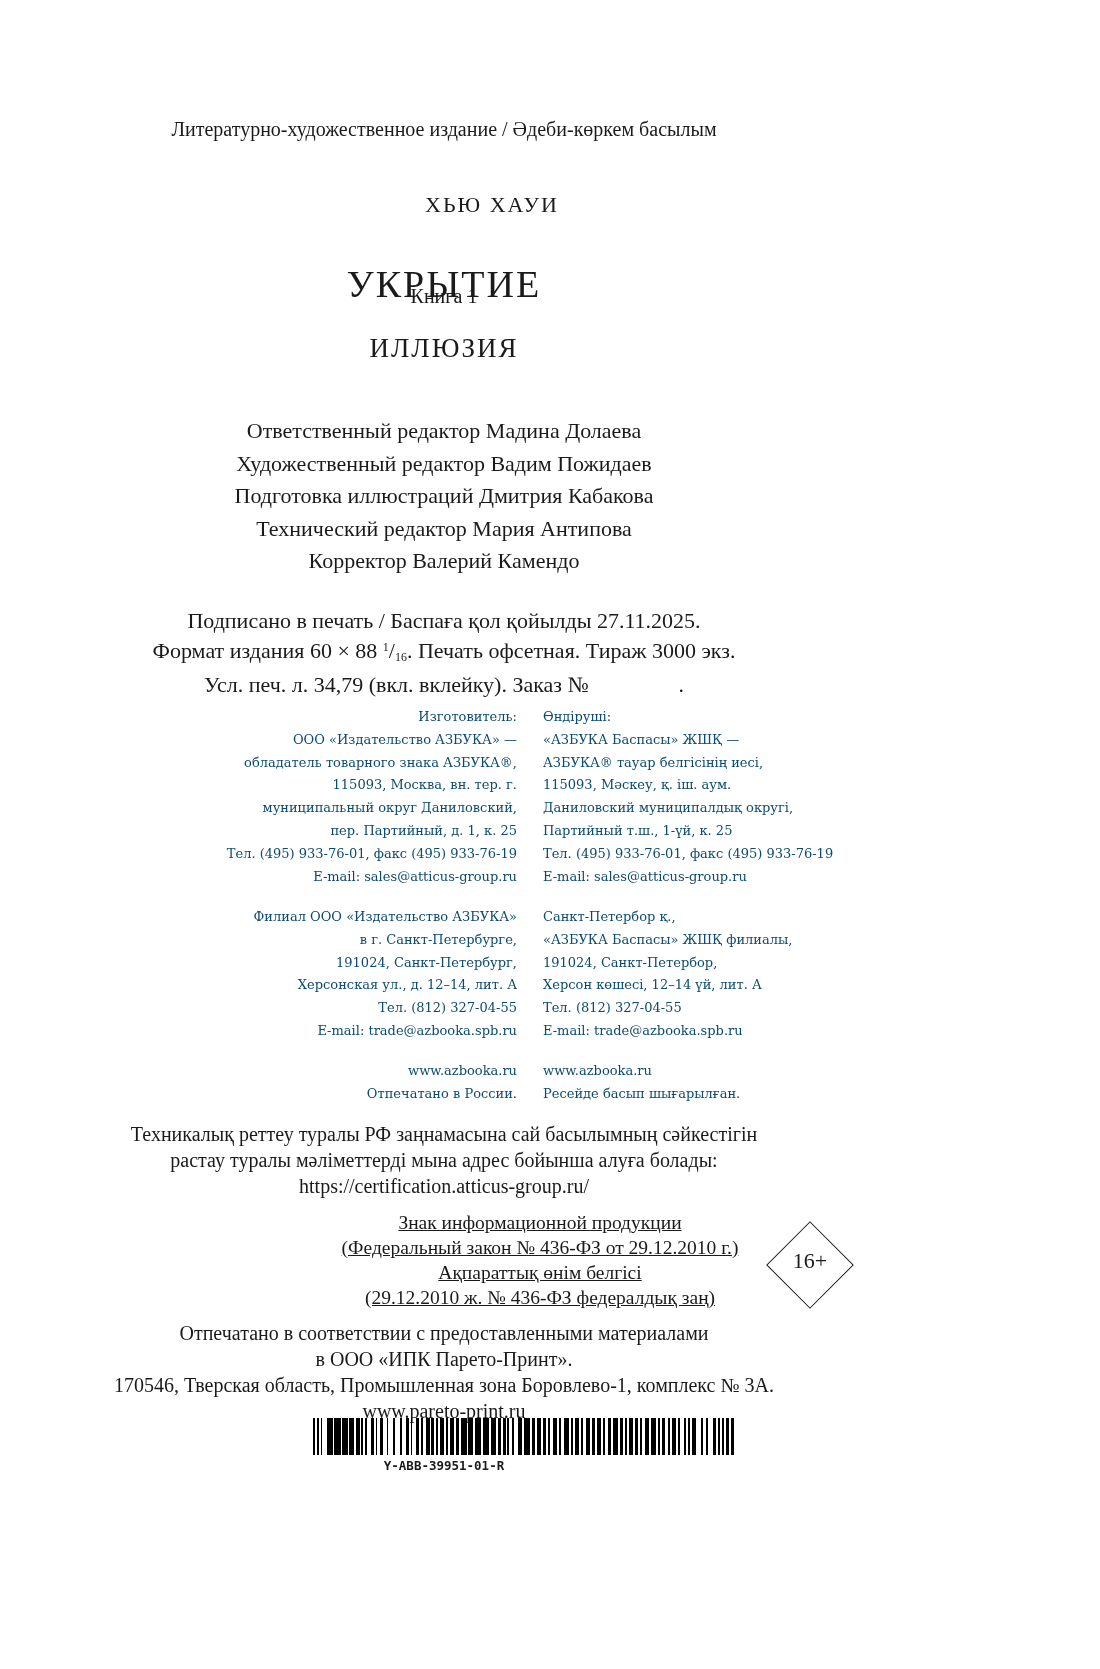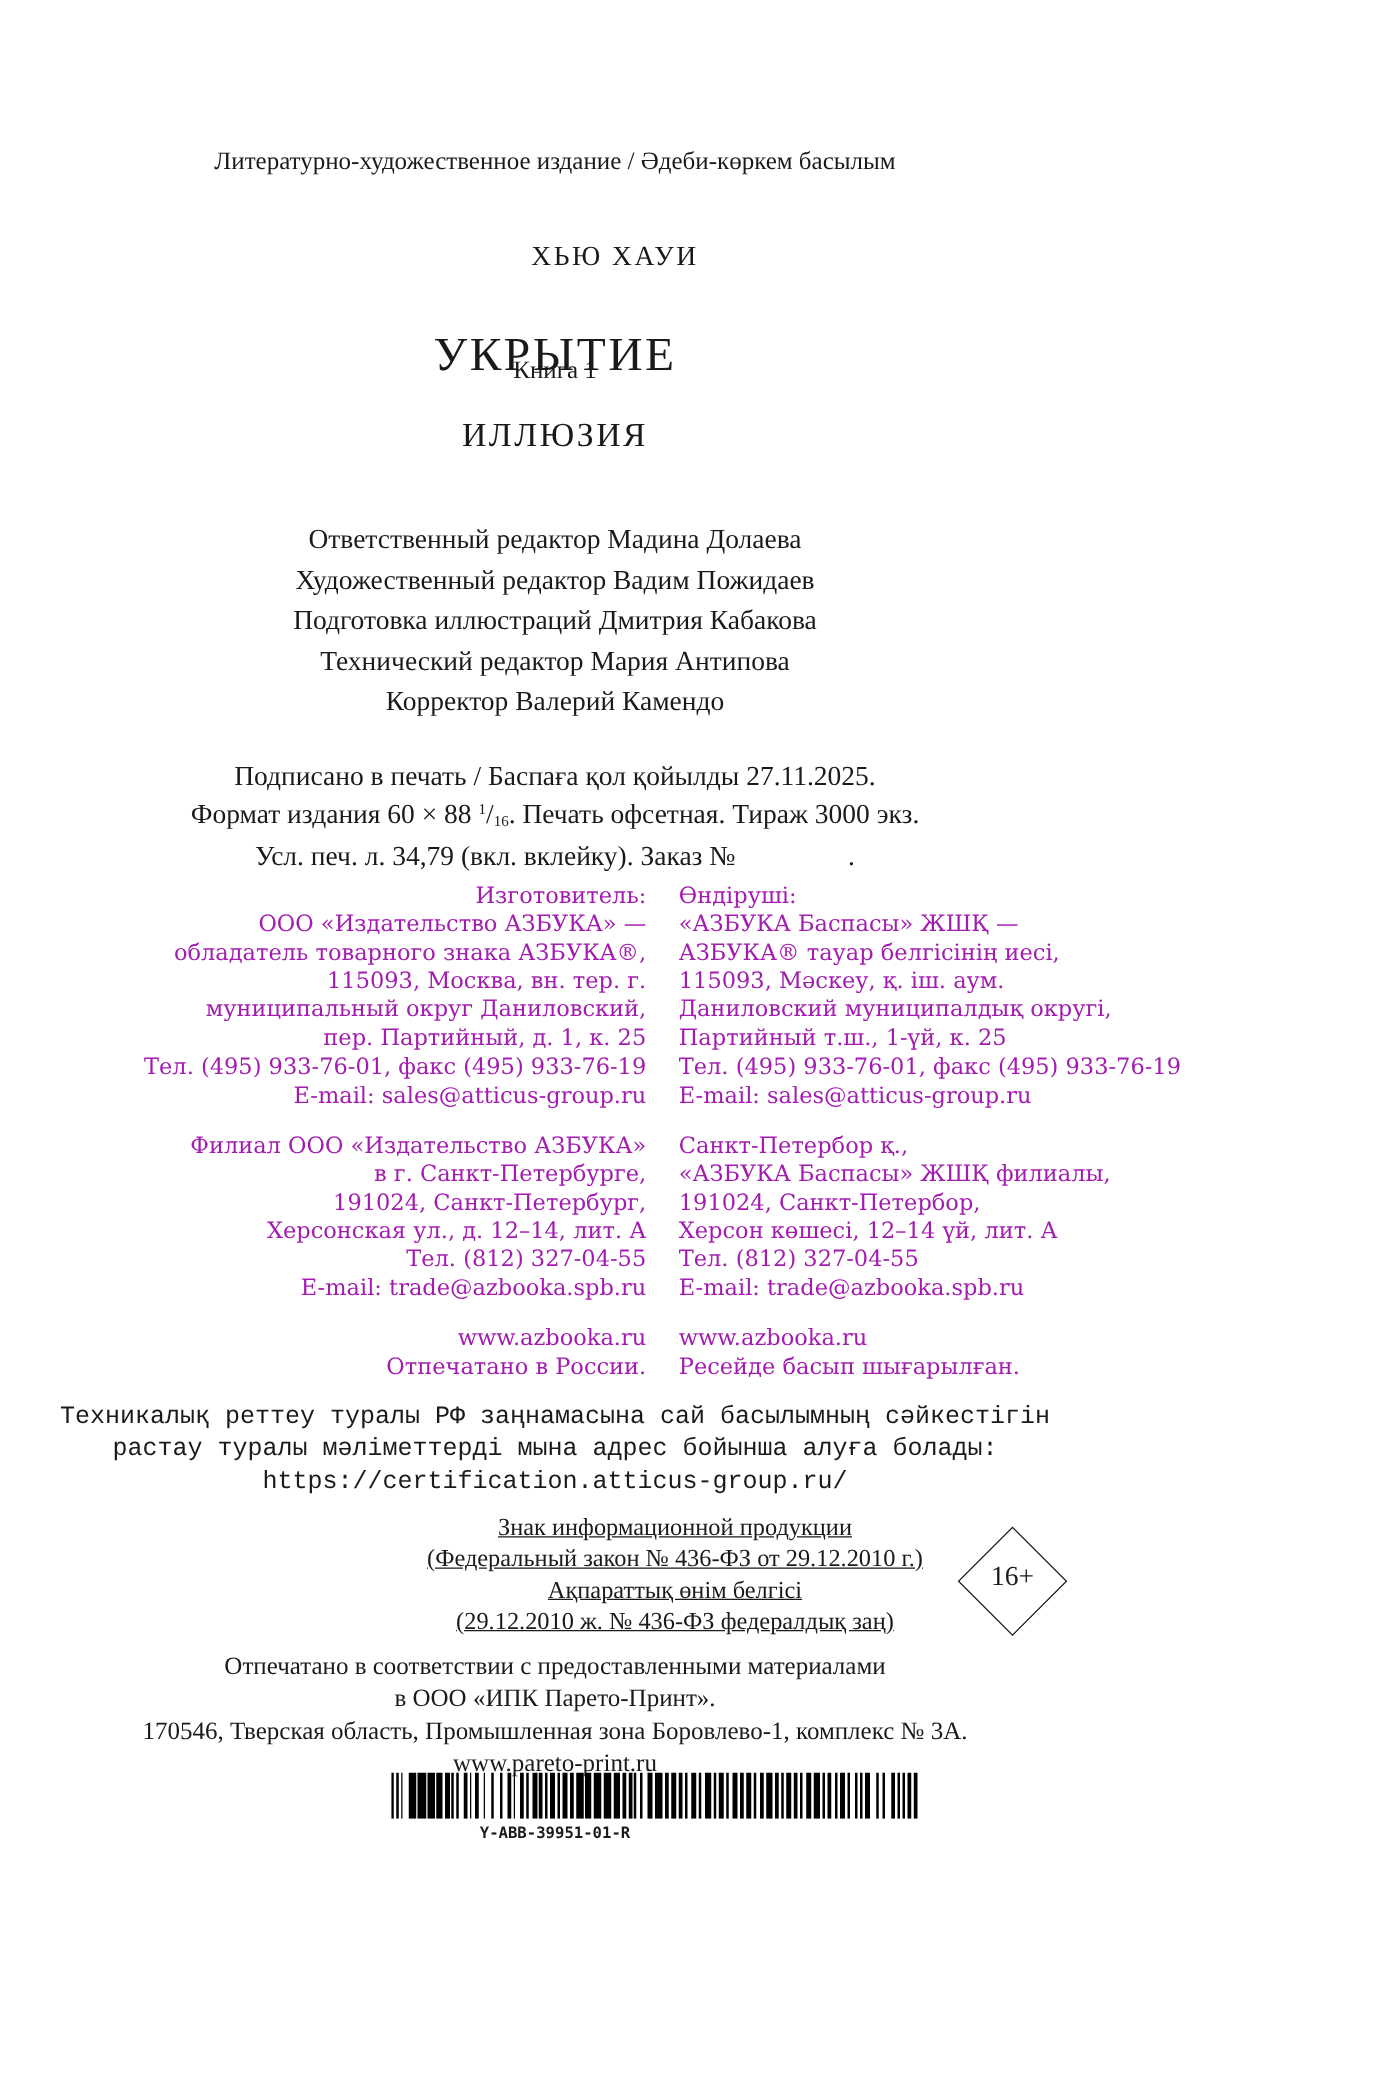--- a/index.html
+++ b/index.html
@@ -14,28 +14,28 @@
   .author { top: 192px; font-size: 22px; letter-spacing: 2px; padding-left: 48px; }
   .title { top: 238px; font-size: 38px; letter-spacing: 2px; margin-top: 24px; }
   .book { top: 285px; font-size: 20px; }
   .subtitle { top: 333px; font-size: 27px; letter-spacing: 2px; }
   .credits { top: 415px; font-size: 22px; line-height: 32.5px; }
   .imprint { top: 607px; font-size: 22px; line-height: 27px; }
   .imprint sub { font-size: 12px; vertical-align: -3px; }
   .imprint sup { font-size: 12px; vertical-align: 7px; }
   .order-blank { display: inline-block; width: 90px; }
 
-  .col { font-family: "DejaVu Serif", serif; font-size: 18px; line-height: 22.8px; color: #a21caf; }
+  .col { font-family: "DejaVu Serif", serif; font-size: 13px; line-height: 22.8px; color: #0c4a6e; }
   .col-left { right: 583px; text-align: right; }
   .col-right { left: 543px; text-align: left; }
   .blk1 { top: 706px; }
   .blk2 { top: 906px; }
   .blk3 { top: 1060px; }
 
-  .cert { top: 1121px; font-size: 20px; line-height: 26px; font-family: Liberation Mono, monospace; }
+  .cert { top: 1121px; font-size: 20px; line-height: 26px; }
   .info { left: 305px; width: 470px; text-align: center; top: 1210px; font-size: 19.5px; line-height: 25px; text-decoration: underline; }
   .rating { left: 760px; top: 1215px; width: 100px; height: 100px; }
   .rating .diamond {
     position: absolute; left: 19px; top: 19px; width: 62px; height: 62px;
     border: 1.6px solid #1a1a1a; transform: rotate(45deg); box-sizing: border-box;
   }
   .rating .label { position: absolute; left: 0; width: 100px; top: 33px; text-align: center; font-size: 22px; }
   .printer { top: 1320px; font-size: 20px; line-height: 26px; }
   .barcode { left: 313px; top: 1418px; width: 423px; height: 37px; }
   .barcode-label {

